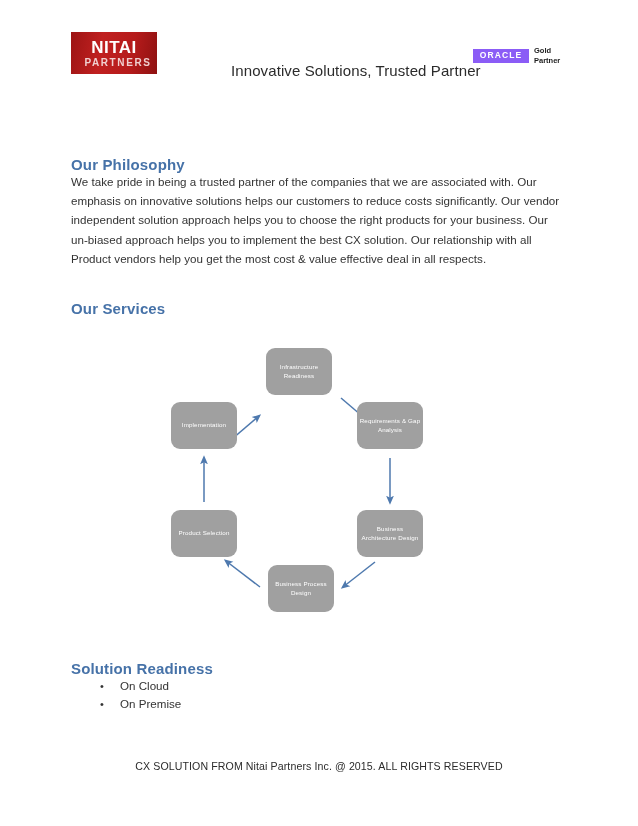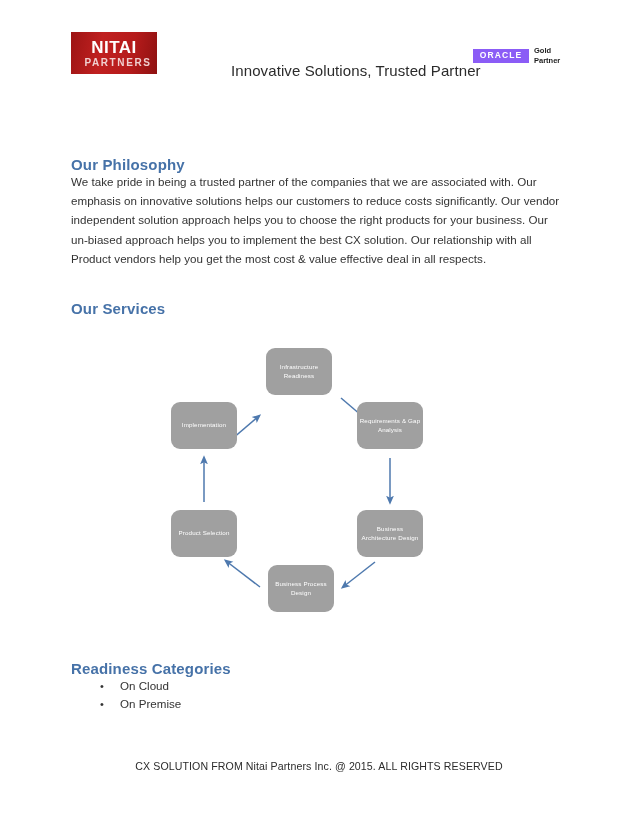--- a/index.html
+++ b/index.html
@@ -240,21 +240,21 @@
 
     <div class="node n-arch">Business Architecture Design</div>
 
     <div class="node n-bpd">Business Process Design</div>
 
     <div class="node n-prod">Product Selection</div>
 
     <div class="node n-impl">Implementation</div>
   </div>
 
-  <div class="sec-head" id="head-solutions">Readiness Categories</div>
+  <div class="sec-head" id="head-solutions">Solution Readiness</div>
 
   <ul class="bullets">
     <li>On Cloud</li>
     <li>On Premise</li>
   </ul>
 
   <div class="footer">CX SOLUTION FROM Nitai Partners Inc. @ 2015. ALL RIGHTS RESERVED</div>
 
 </div>
 

